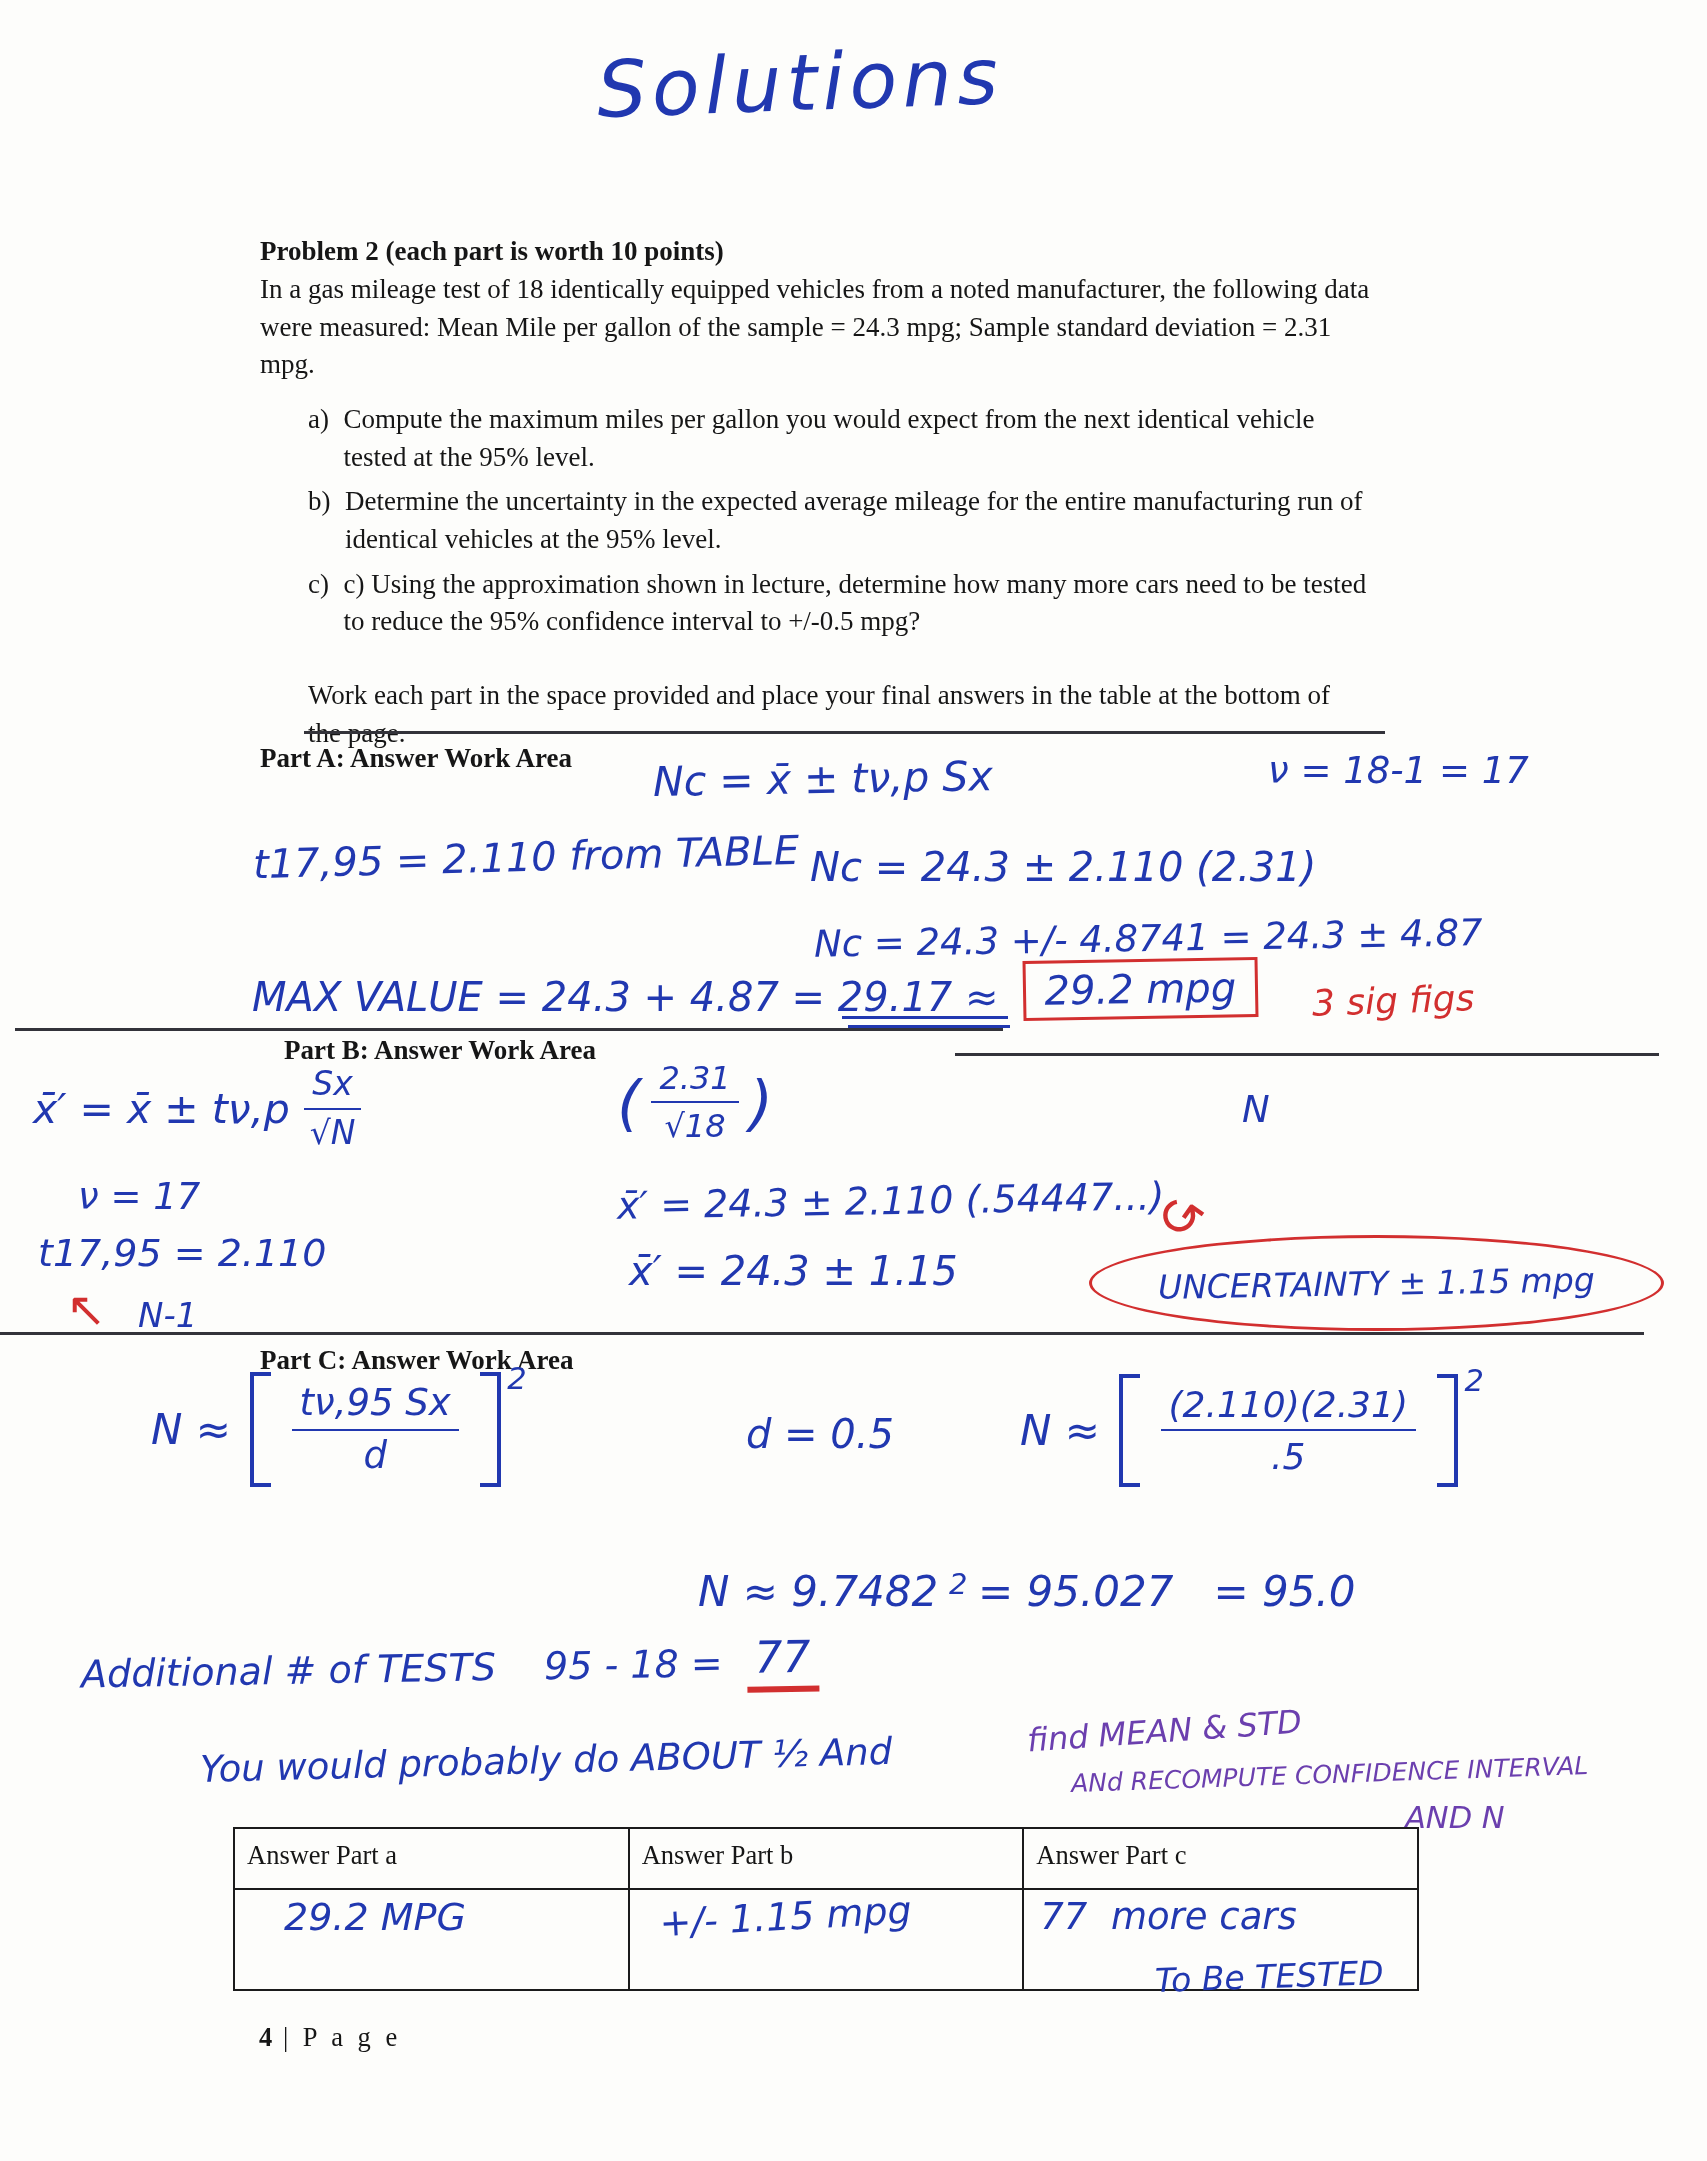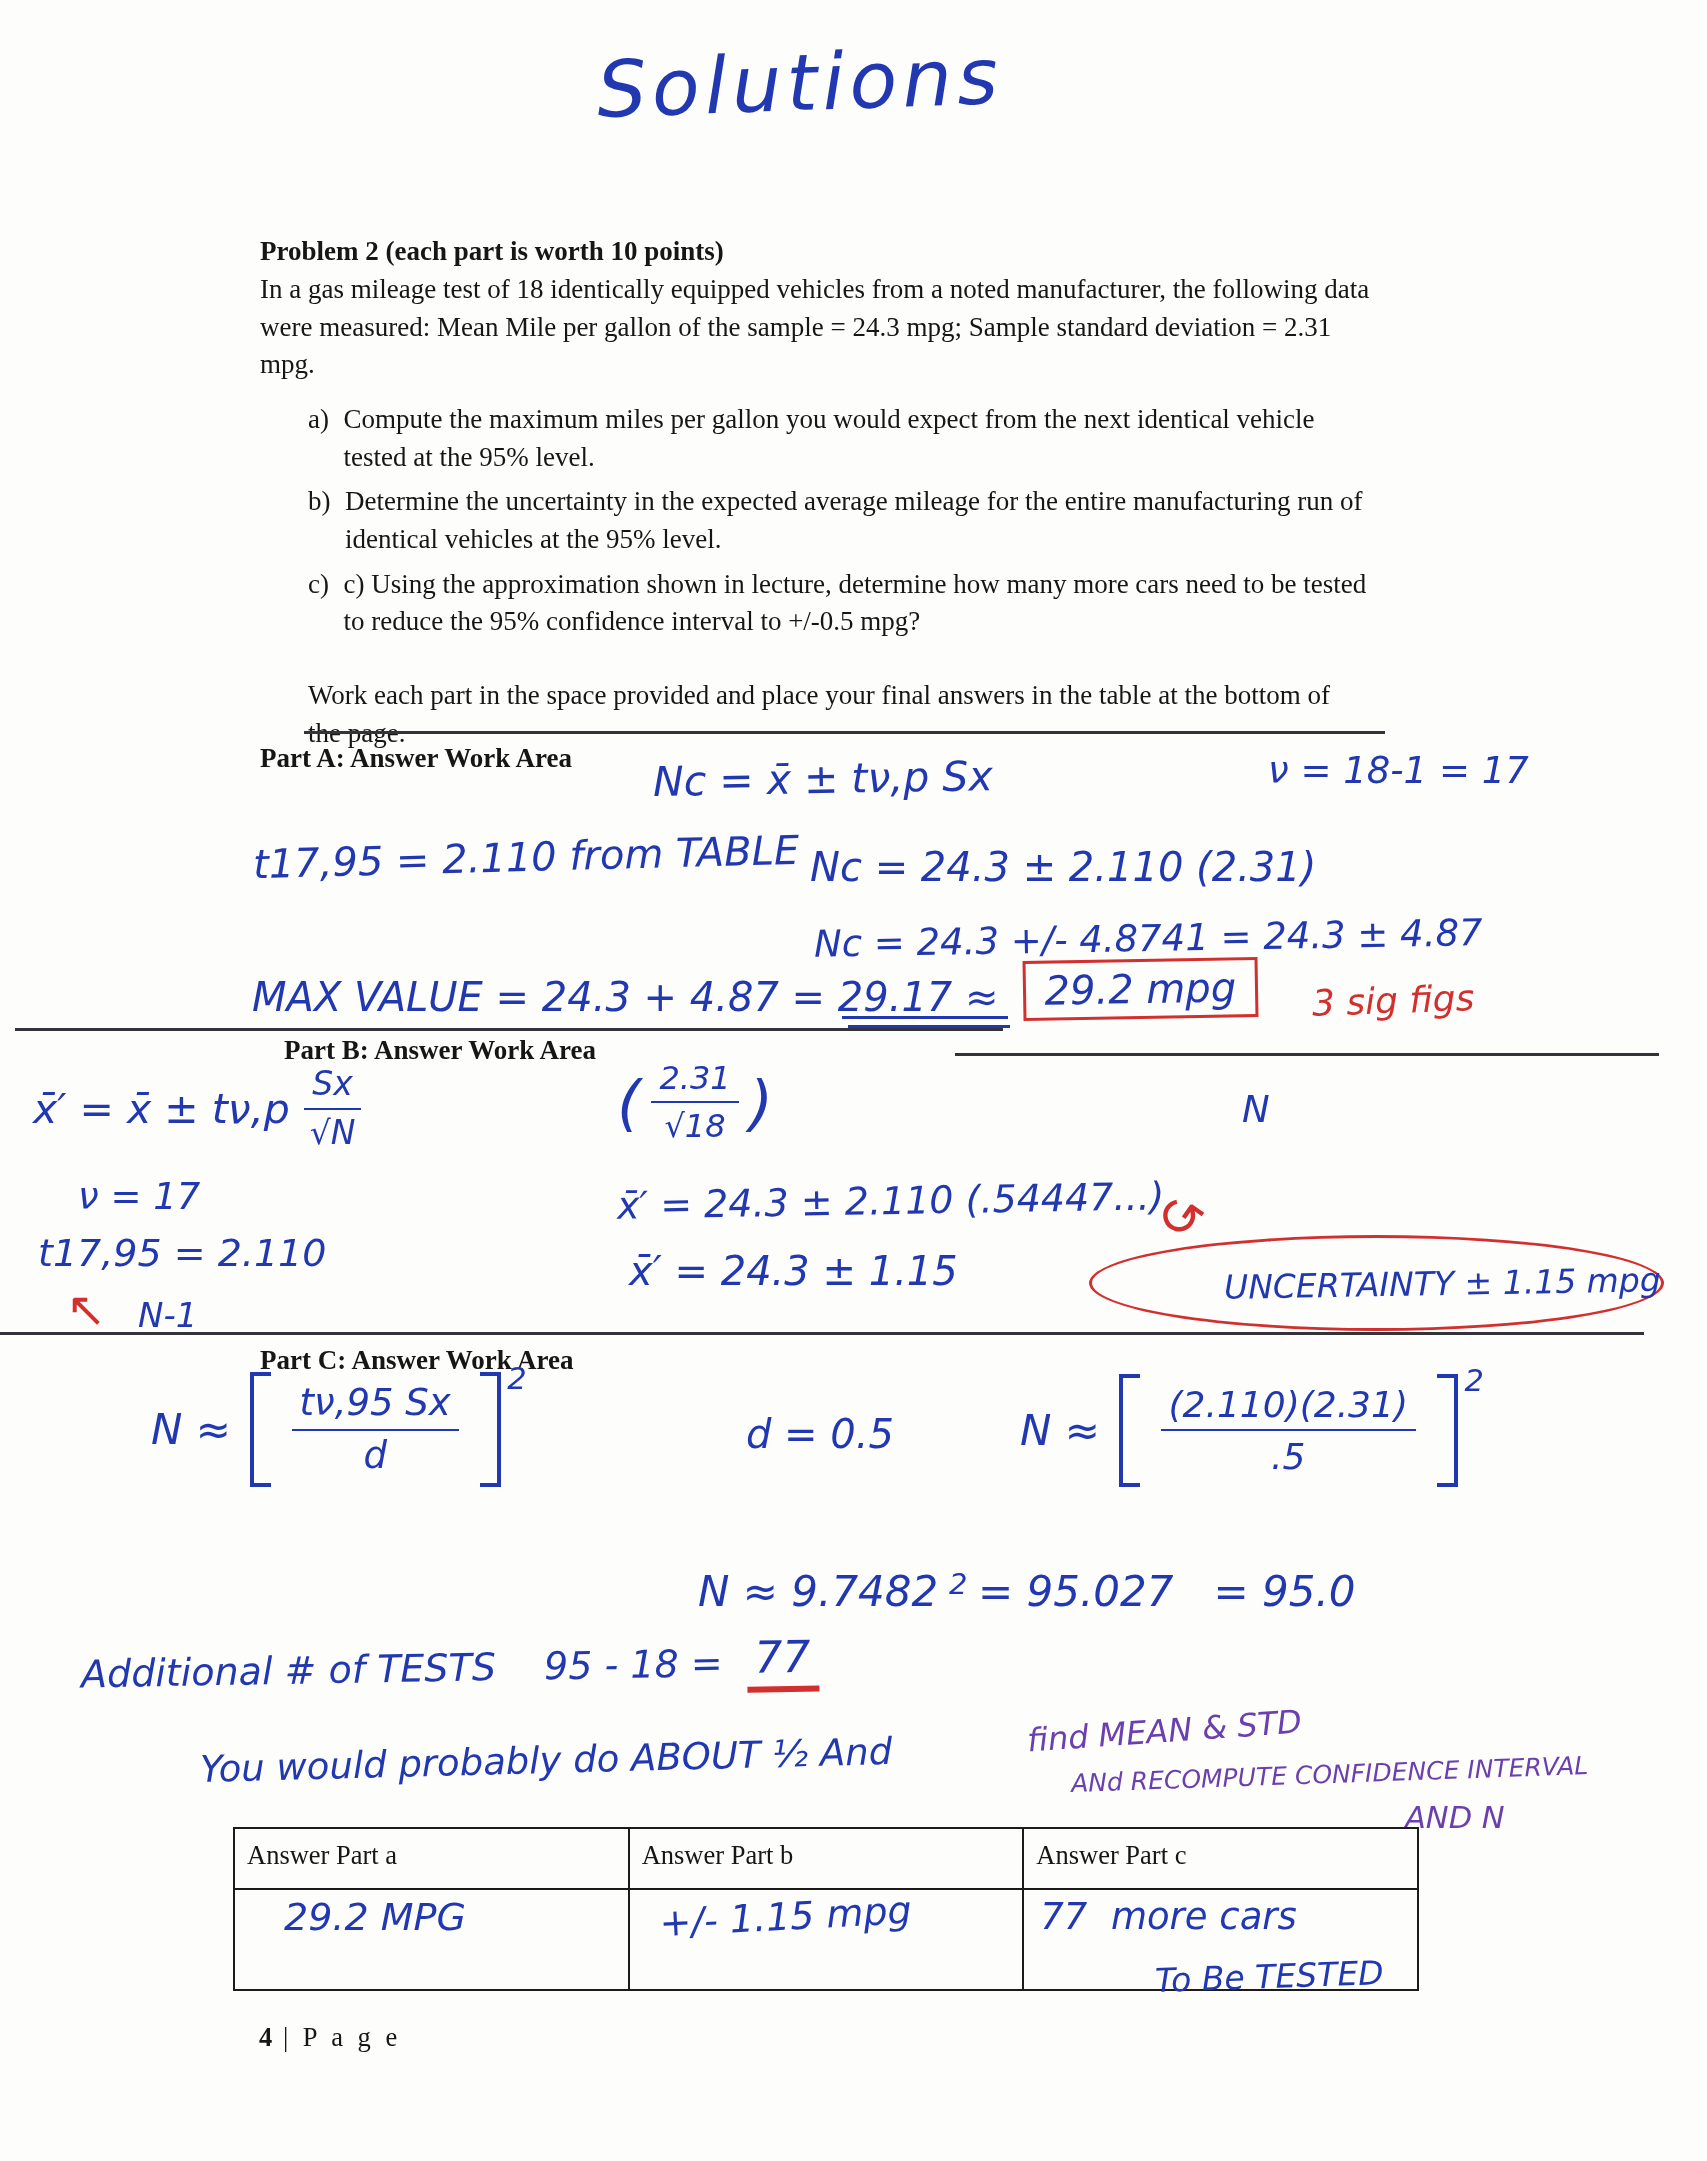--- a/index.html
+++ b/index.html
@@ -105,21 +105,21 @@
       <span class="den">√18</span>
     </span>
     <span class="paren">)</span>
   </div>
   <div class="abs hw" style="left:1242px;top:1088px;font-size:37px;">N</div>
   <span class="abs red" style="left:1157px;top:1186px;font-size:53px;transform:rotate(35deg);">↺</span>
 
   <div class="abs hw r-1" style="left:617px;top:1179px;font-size:38px;">x̄′ = 24.3 ± 2.110 (.54447...)</div>
   <div class="abs hw" style="left:629px;top:1248px;font-size:40px;">x̄′ = 24.3 ± 1.15</div>
 
-  <div class="redoval" style="left:1089px;top:1235px;width:569px;height:90px;justify-content:flex-end;">
+  <div class="redoval" style="left:1089px;top:1235px;width:569px;height:90px;">
     <span class="hw r-1" style="font-size:33px;">UNCERTAINTY ± 1.15 mpg</span>
   </div>
 
   <div class="rule" style="left:0px;top:1332px;width:1644px;"></div>
 
   <div class="part-heading" style="left:260px;top:1345px;">Part C: Answer Work Area</div>
 
   <div class="abs hw eq" style="left:151px;top:1372px;gap:18.6px;">
     <span style="font-size:42px;">N ≈</span>
     <div class="eq">

